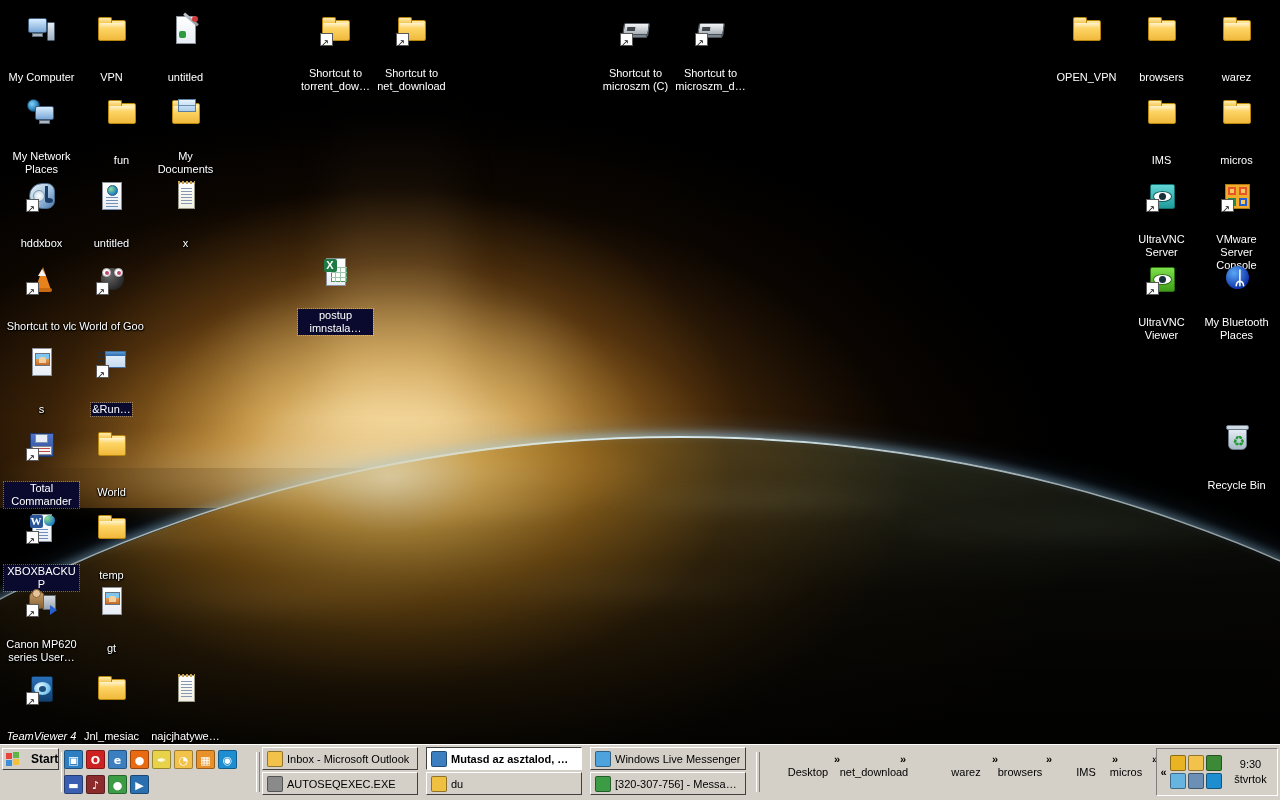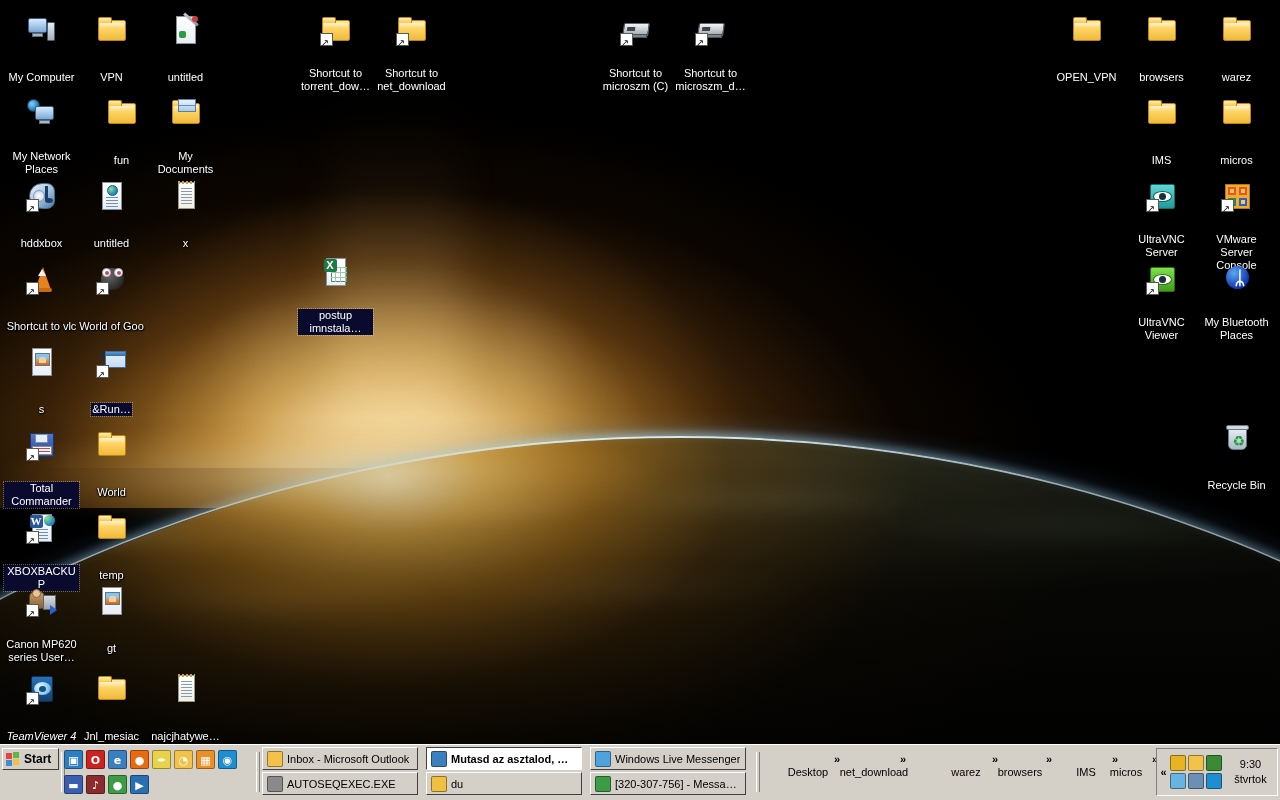--- a/index.html
+++ b/index.html
@@ -183,21 +183,21 @@
     position:absolute; left:0; top:744px; width:1280px; height:56px;
     background:#d4d0c8;
     border-top:1px solid #ffffff;
     font-size:11px; color:#000;
   }
 
   #start-button {
     position:absolute; left:2px; top:3px; width:57px; height:22px;
     background:#d4d0c8;
     border:1px solid; border-color:#ffffff #404040 #404040 #ffffff;
-    display:flex; align-items:center; padding-left:3px; gap:3px;
+    display:flex; align-items:center; padding-left:3px; gap:10px;
     font-weight:bold; font-size:12px;
   }
   #start-button .sflag { width:15px; height:14px; position:relative; flex:0 0 auto; }
   #start-button .sflag i { position:absolute; width:6px; height:6px; }
 
   .qlaunch { position:absolute; left:64px; top:2px; width:180px; height:52px; }
   .qlaunch .row { display:flex; gap:3px; height:25px; align-items:center; }
   .ql-ico { width:19px; height:19px; position:relative; border-radius:2px; flex:0 0 auto; }
 
   .grip { position:absolute; width:4px; height:40px; top:7px;

